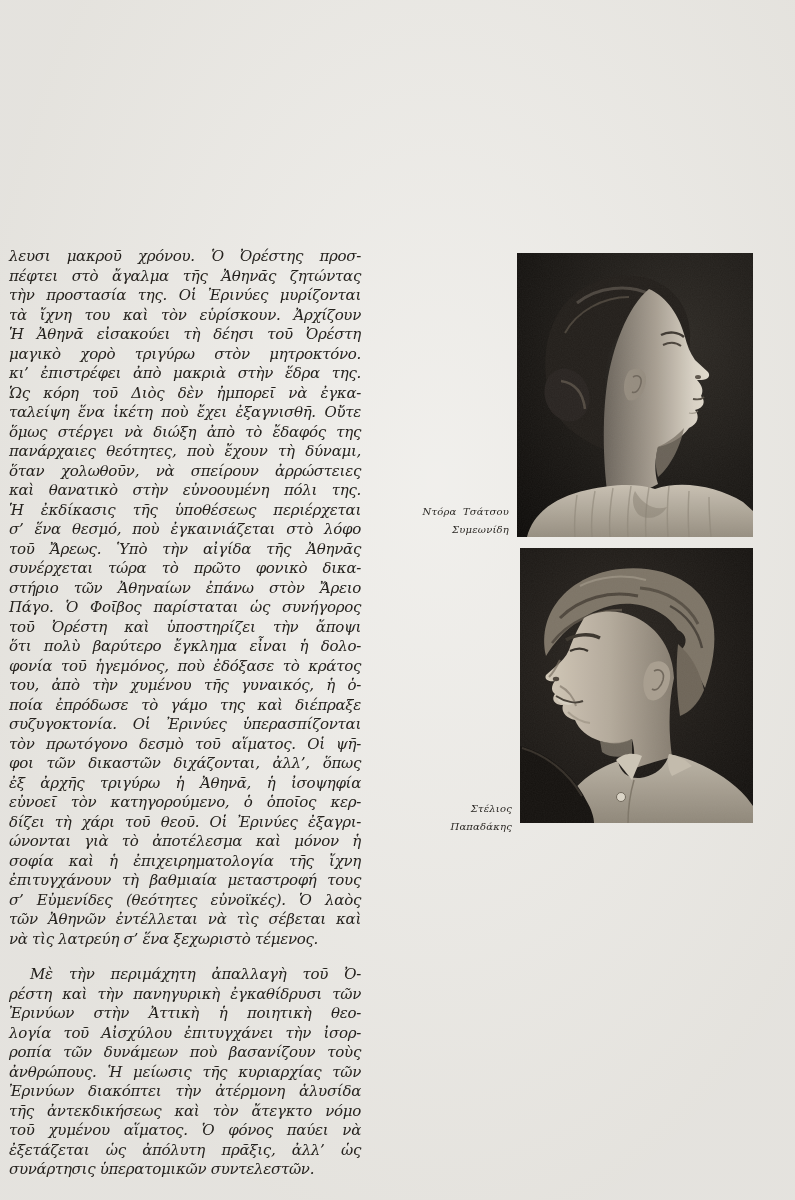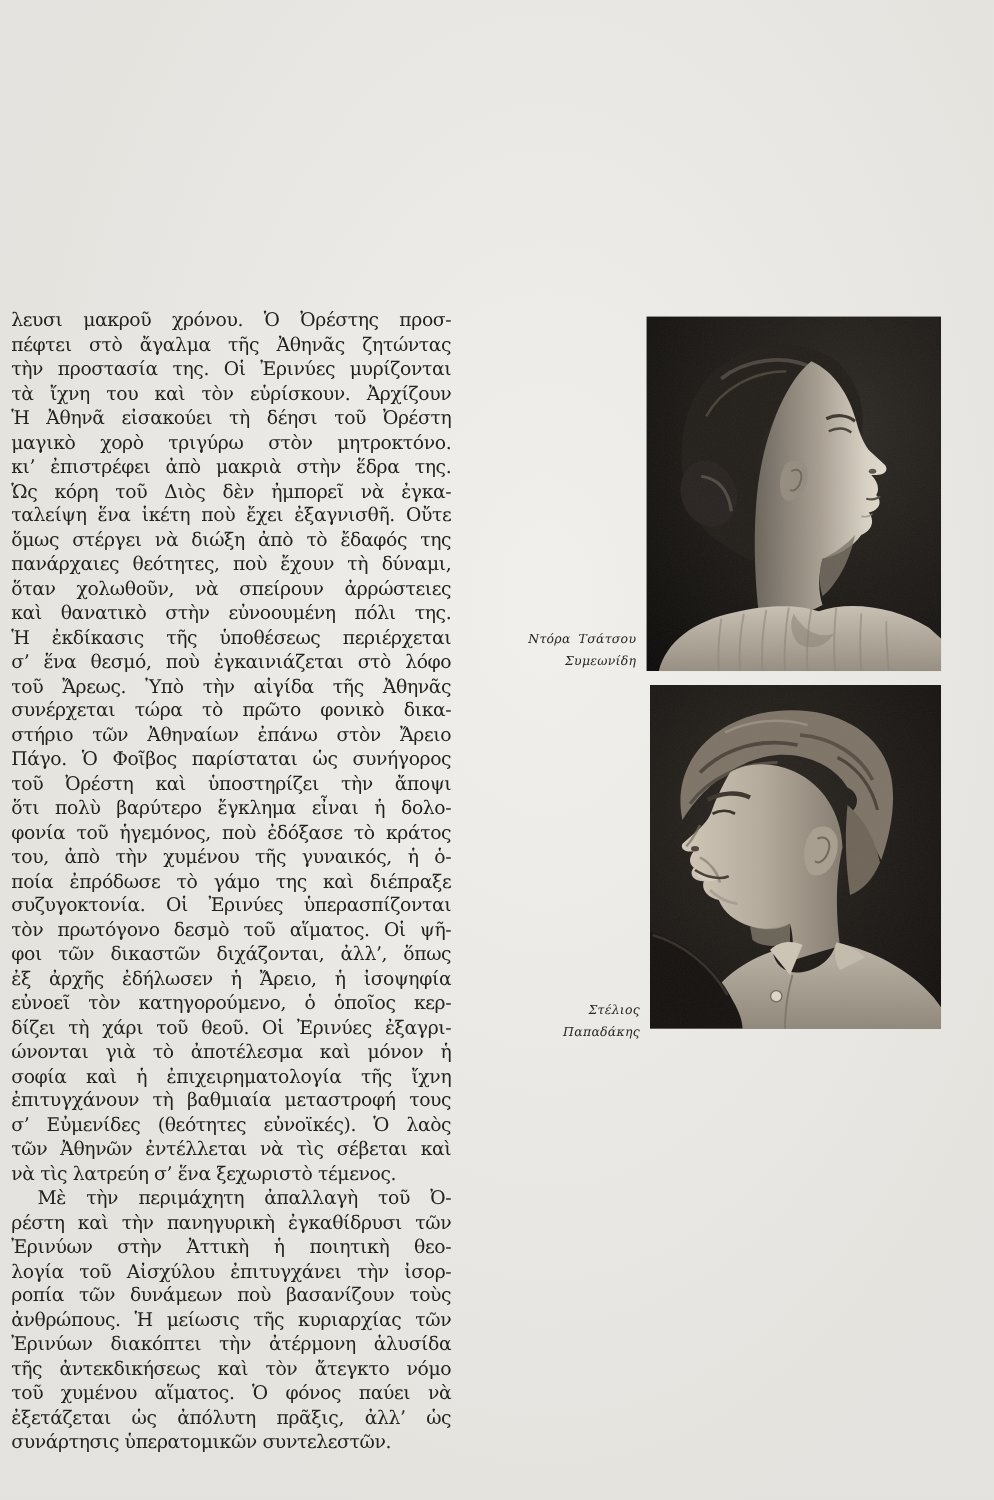--- a/index.html
+++ b/index.html
@@ -25,22 +25,22 @@
   .text-column {
     position: absolute;
     left: 9px;
     top: 247px;
     width: 352px;
     color: #25221e;
     font-size: 15px;
     line-height: 19.5px;
     letter-spacing: -0.3px;
   }
-  .para { margin: 0; }
-  .para + .para { }
+  .para { margin: 0; font-style: italic; }
+  .para + .para { margin-top: 16px; }
   .line {
     text-align: justify;
     text-align-last: justify;
   }
   .line.last-line { text-align-last: left; }
   .para.indented .line.first-line { text-indent: 21px; }
 
   
   .photo {
     position: absolute;
@@ -91,21 +91,21 @@
         <div class="line">στήριο τῶν Ἀθηναίων ἐπάνω στὸν Ἄρειο</div>
         <div class="line">Πάγο. Ὁ Φοῖβος παρίσταται ὡς συνήγορος</div>
         <div class="line">τοῦ Ὀρέστη καὶ ὑποστηρίζει τὴν ἄποψι</div>
         <div class="line">ὅτι πολὺ βαρύτερο ἔγκλημα εἶναι ἡ δολο-</div>
         <div class="line">φονία τοῦ ἡγεμόνος, ποὺ ἐδόξασε τὸ κράτος</div>
         <div class="line">του, ἀπὸ τὴν χυμένου τῆς γυναικός, ἡ ὁ-</div>
         <div class="line">ποία ἐπρόδωσε τὸ γάμο της καὶ διέπραξε</div>
         <div class="line">συζυγοκτονία. Οἱ Ἐρινύες ὑπερασπίζονται</div>
         <div class="line">τὸν πρωτόγονο δεσμὸ τοῦ αἵματος. Οἱ ψῆ-</div>
         <div class="line">φοι τῶν δικαστῶν διχάζονται, ἀλλ’, ὅπως</div>
-        <div class="line">ἐξ ἀρχῆς ἐδήλωσεν ἡ Ἄρειο, ἡ ἰσοψηφία</div>
+        <div class="line">ἐξ ἀρχῆς τριγύρω ἡ Ἀθηνᾶ, ἡ ἰσοψηφία</div>
         <div class="line">εὐνοεῖ τὸν κατηγορούμενο, ὁ ὁποῖος κερ-</div>
         <div class="line">δίζει τὴ χάρι τοῦ θεοῦ. Οἱ Ἐρινύες ἐξαγρι-</div>
         <div class="line">ώνονται γιὰ τὸ ἀποτέλεσμα καὶ μόνον ἡ</div>
         <div class="line">σοφία καὶ ἡ ἐπιχειρηματολογία τῆς ἴχνη</div>
         <div class="line">ἐπιτυγχάνουν τὴ βαθμιαία μεταστροφή τους</div>
         <div class="line">σ’ Εὐμενίδες (θεότητες εὐνοϊκές). Ὁ λαὸς</div>
         <div class="line">τῶν Ἀθηνῶν ἐντέλλεται νὰ τὶς σέβεται καὶ</div>
         <div class="line last-line">νὰ τὶς λατρεύη σ’ ἕνα ξεχωριστὸ τέμενος.</div>
       </div>
       <div class="para indented">

